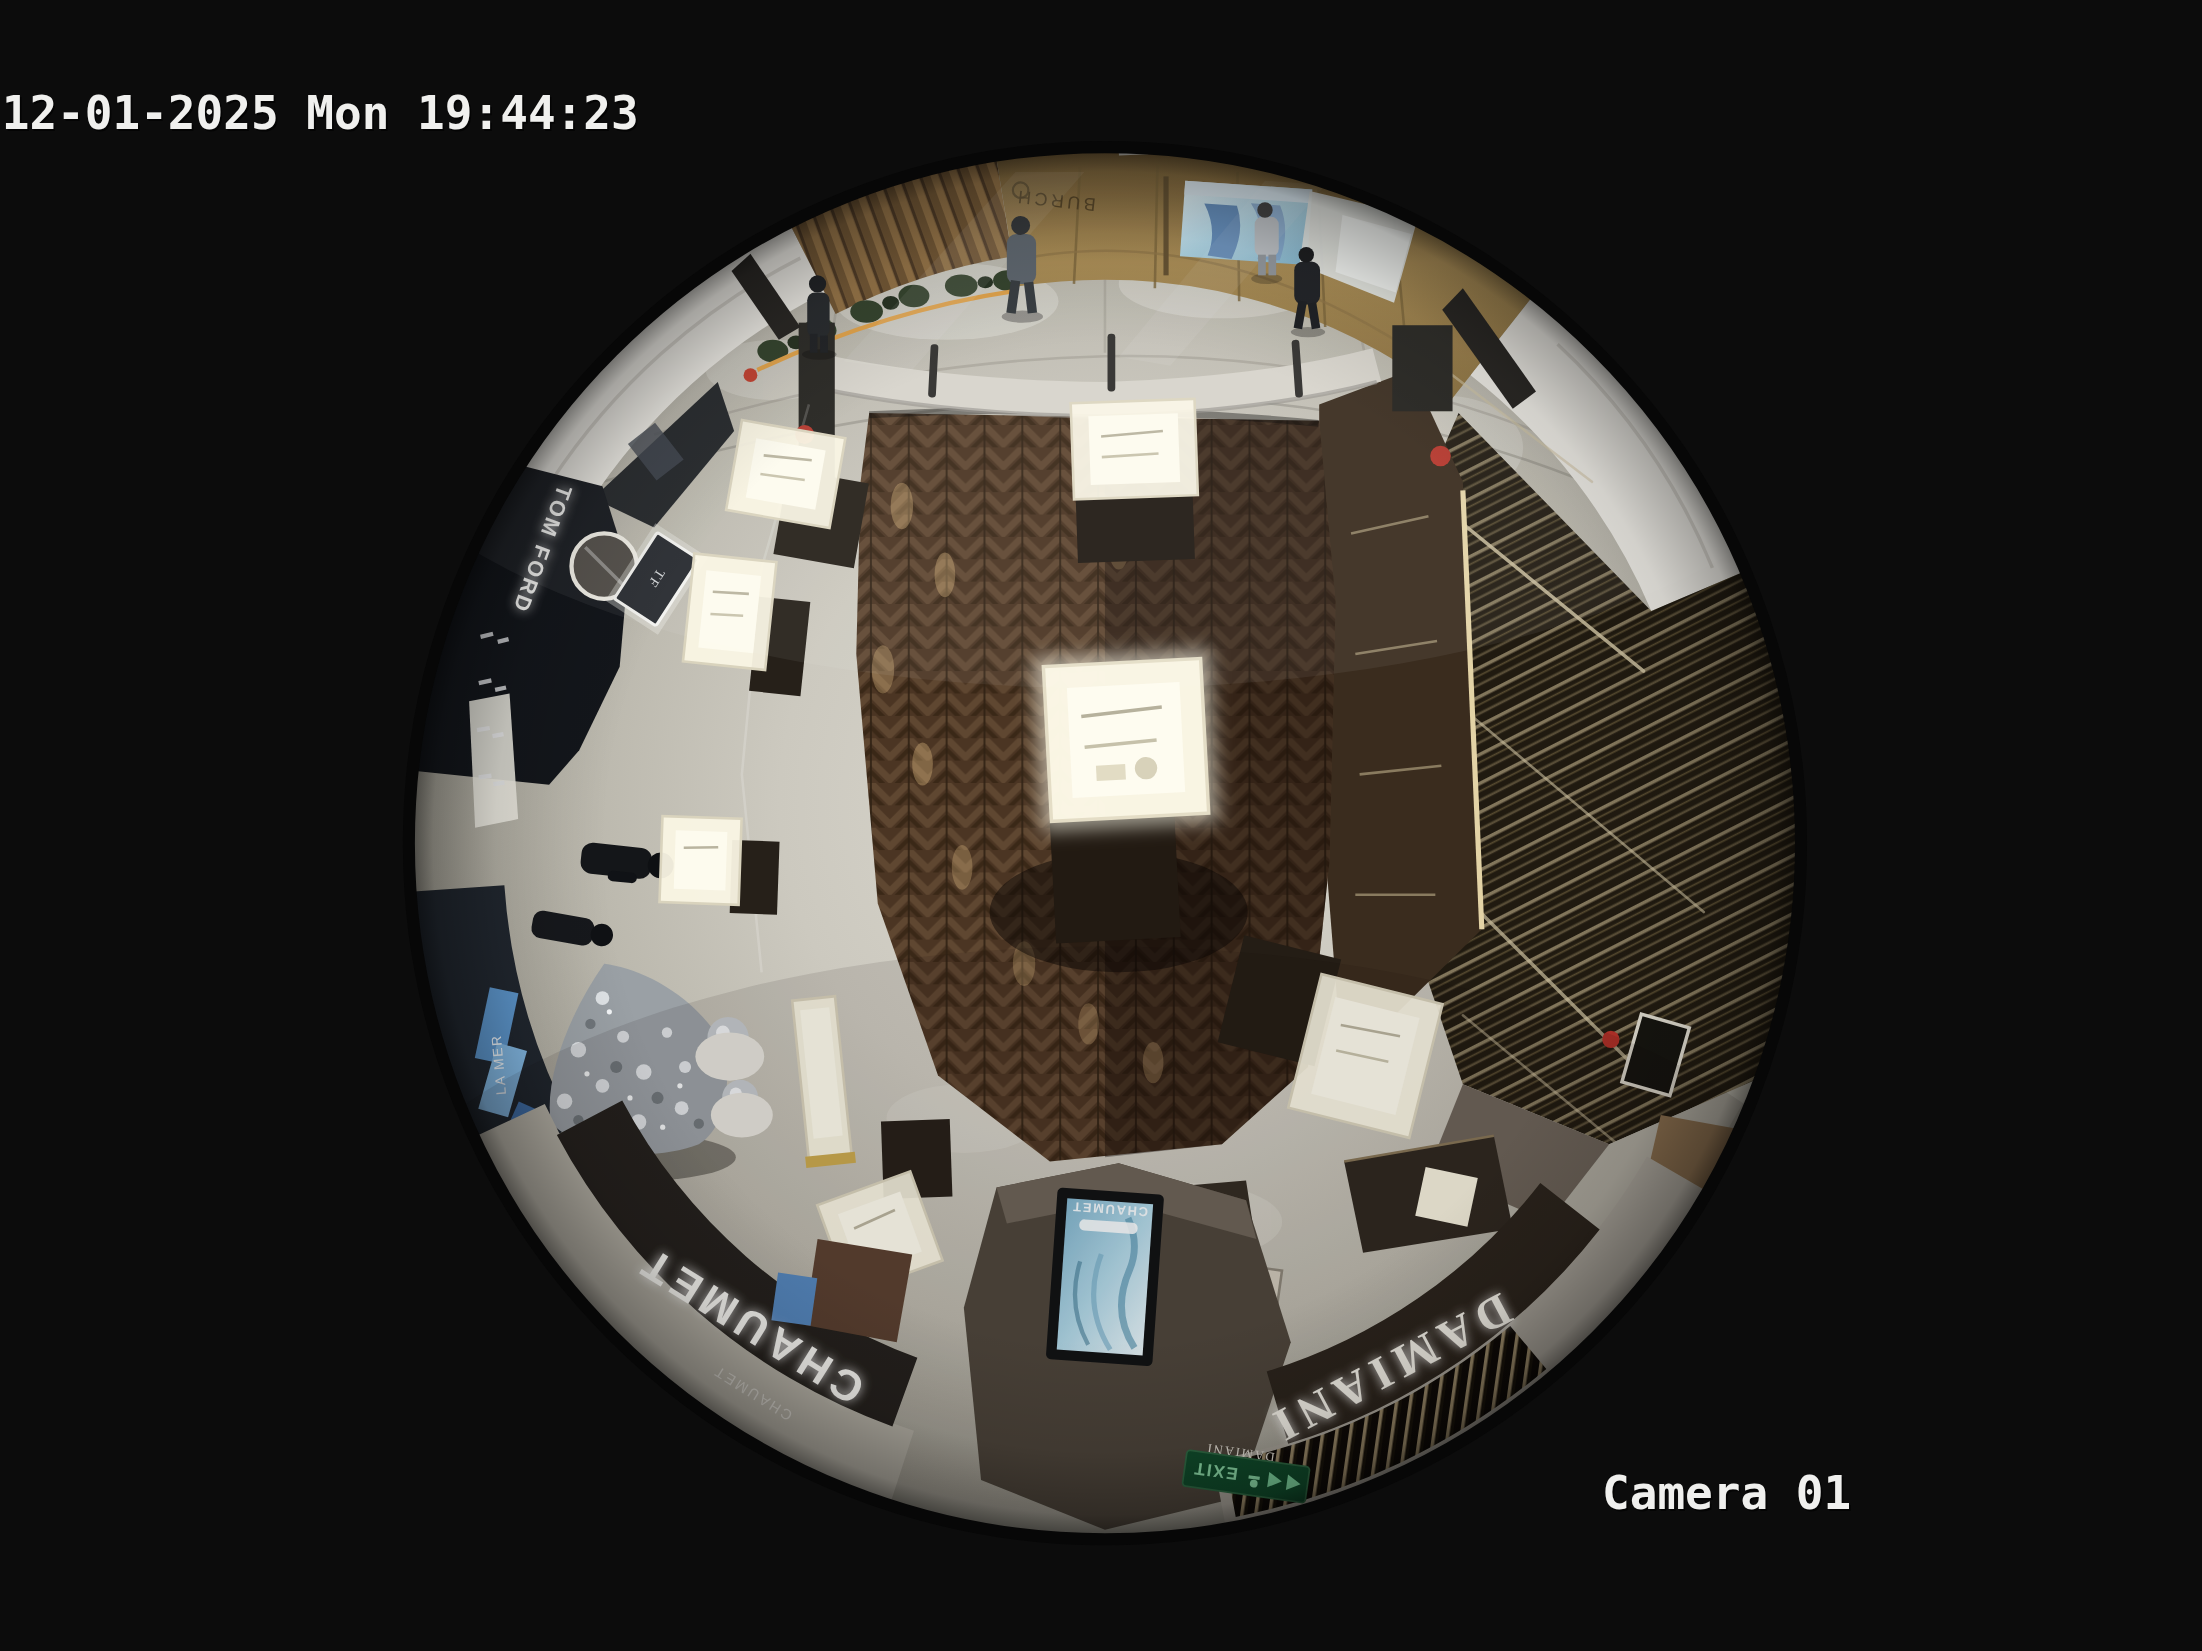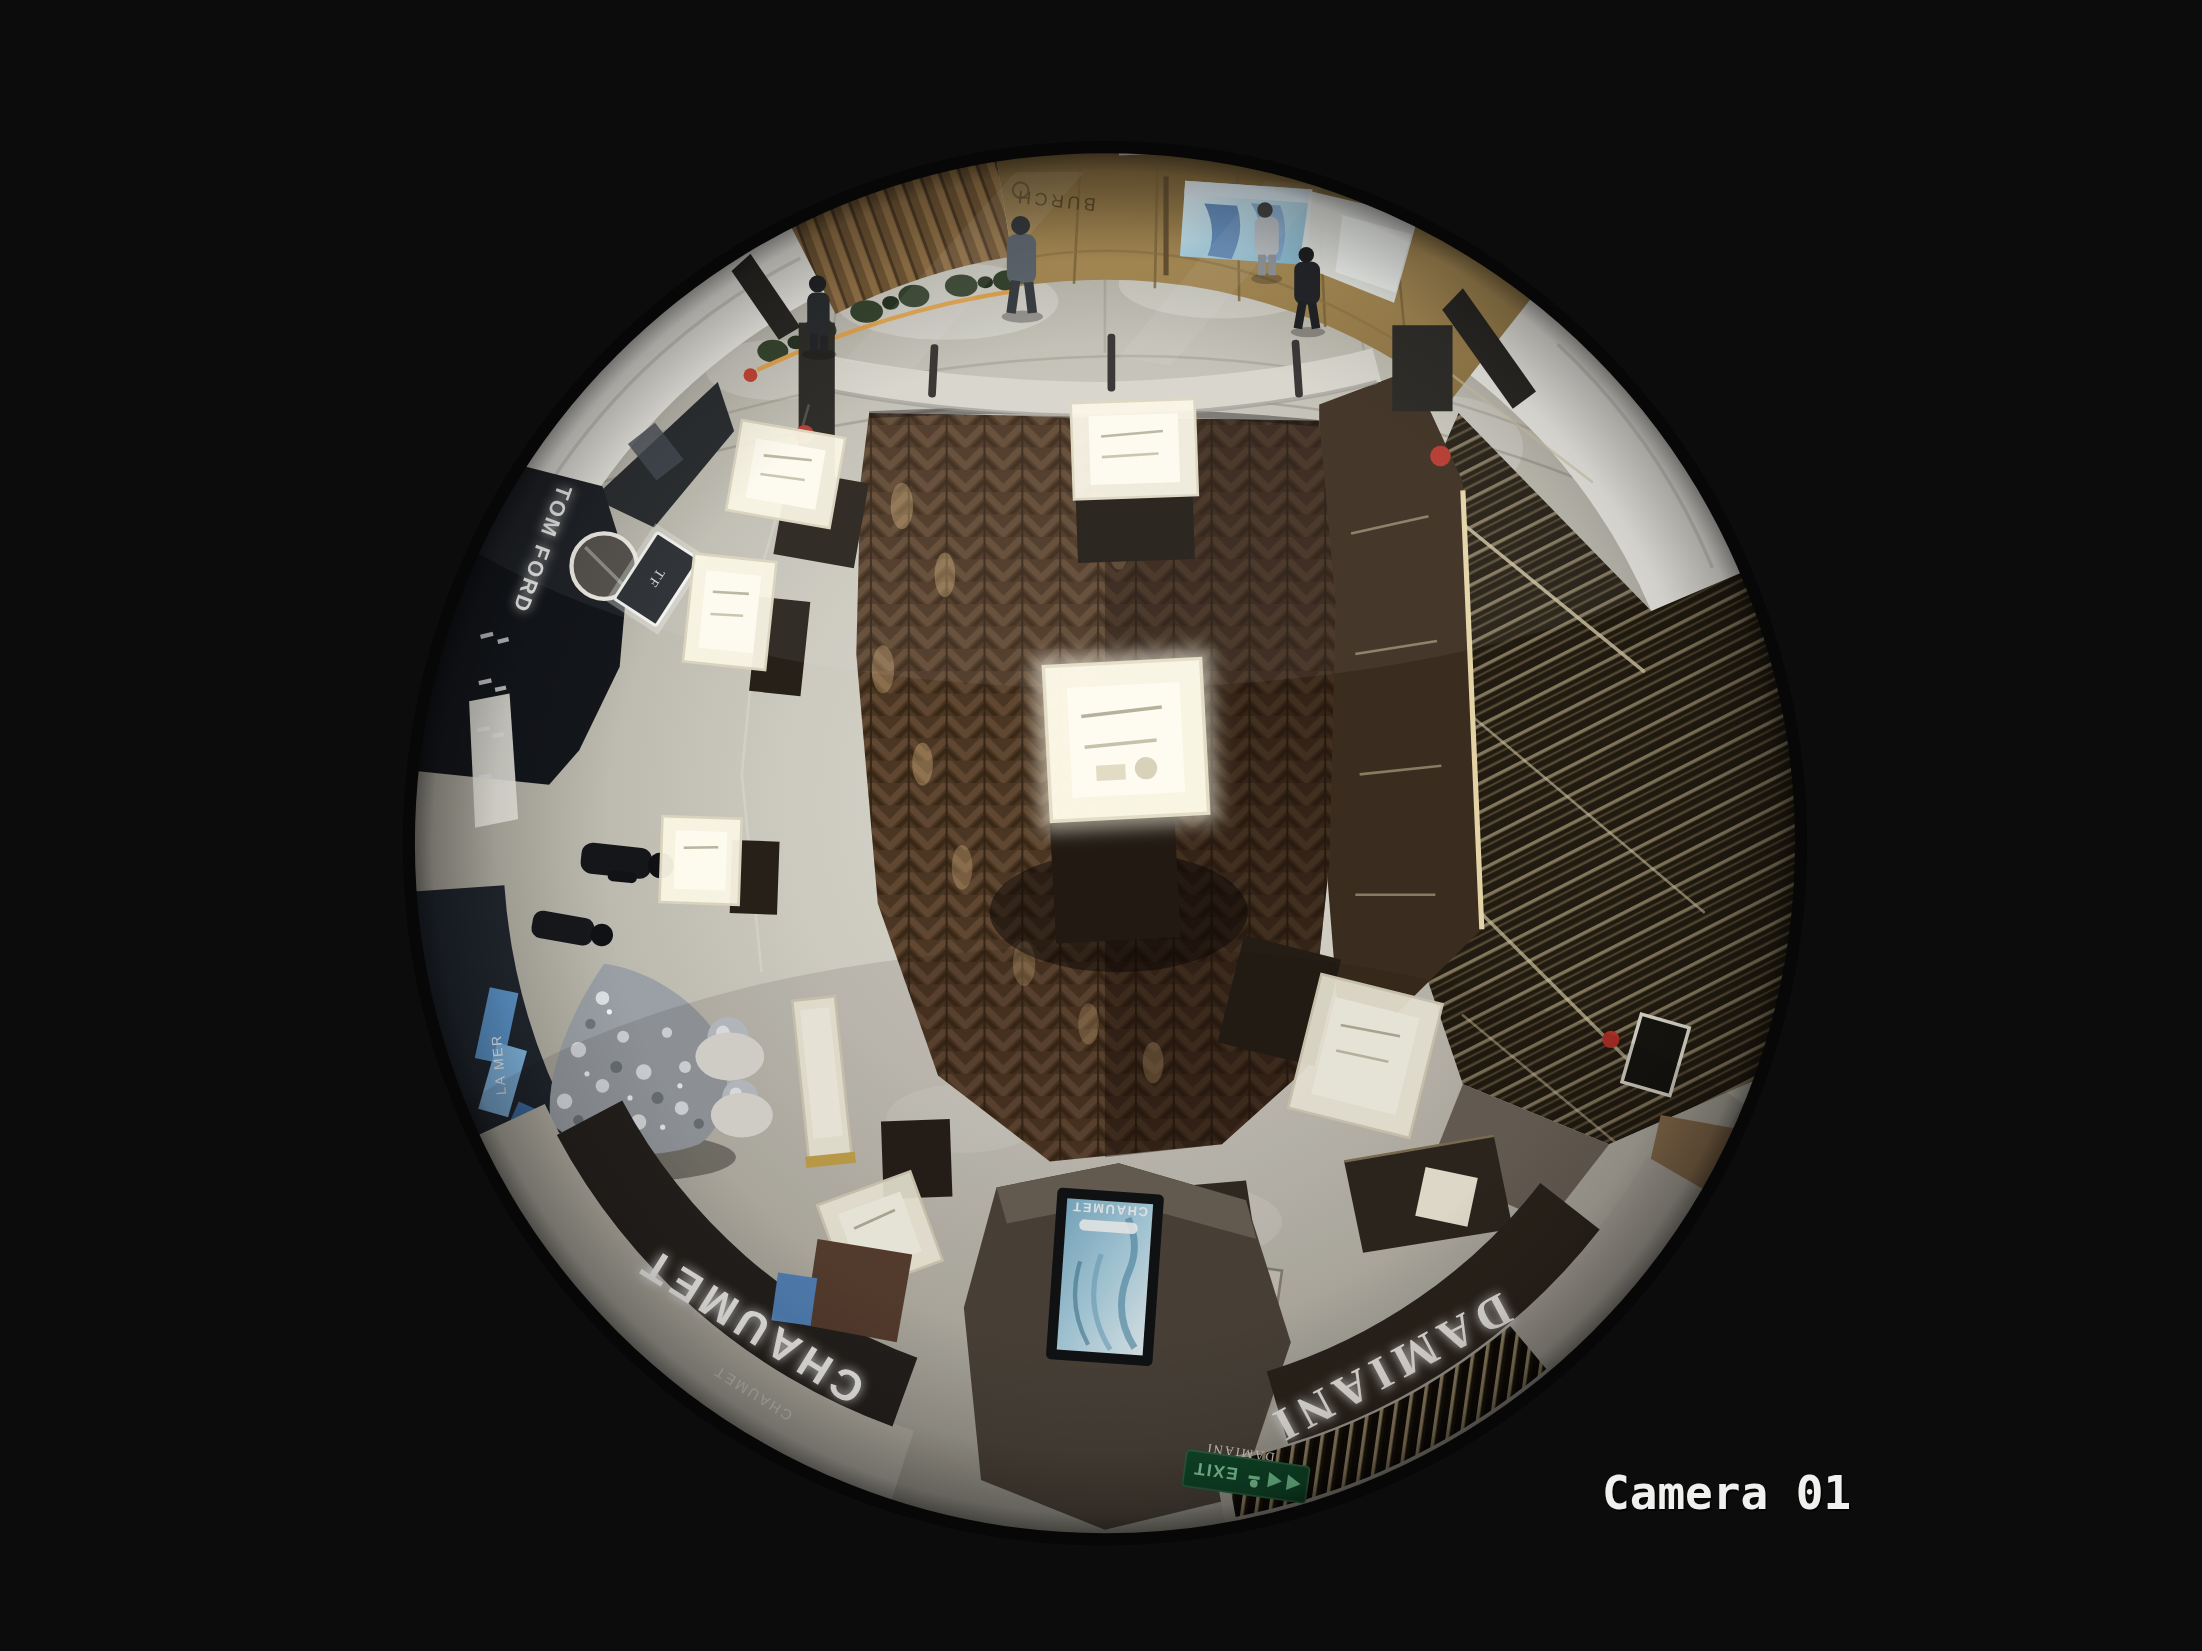--- a/index.html
+++ b/index.html
@@ -438,16 +438,17 @@
     <rect x="1300" y="166" width="34" height="14" fill="#d8d5cd" transform="rotate(-2 1317 173)"></rect>
 
     <ellipse cx="1284" cy="420" rx="900" ry="380" fill="rgba(255,255,250,0.06)"></ellipse>
     <ellipse cx="1284" cy="1520" rx="900" ry="420" fill="rgba(20,14,8,0.10)"></ellipse>
     <circle cx="1284" cy="980" r="805" fill="url(#vig)"></circle>
   </g>
 
   <circle cx="1284" cy="980" r="809" fill="none" stroke="#070707" stroke-width="14"></circle>
 </svg>
 
+<div class="osd osd-ts">12-01-2025 Mon 19:44:23</div>
 <div class="osd osd-cam">Camera 01</div>
 
 </div>
 
 
 </body></html>

